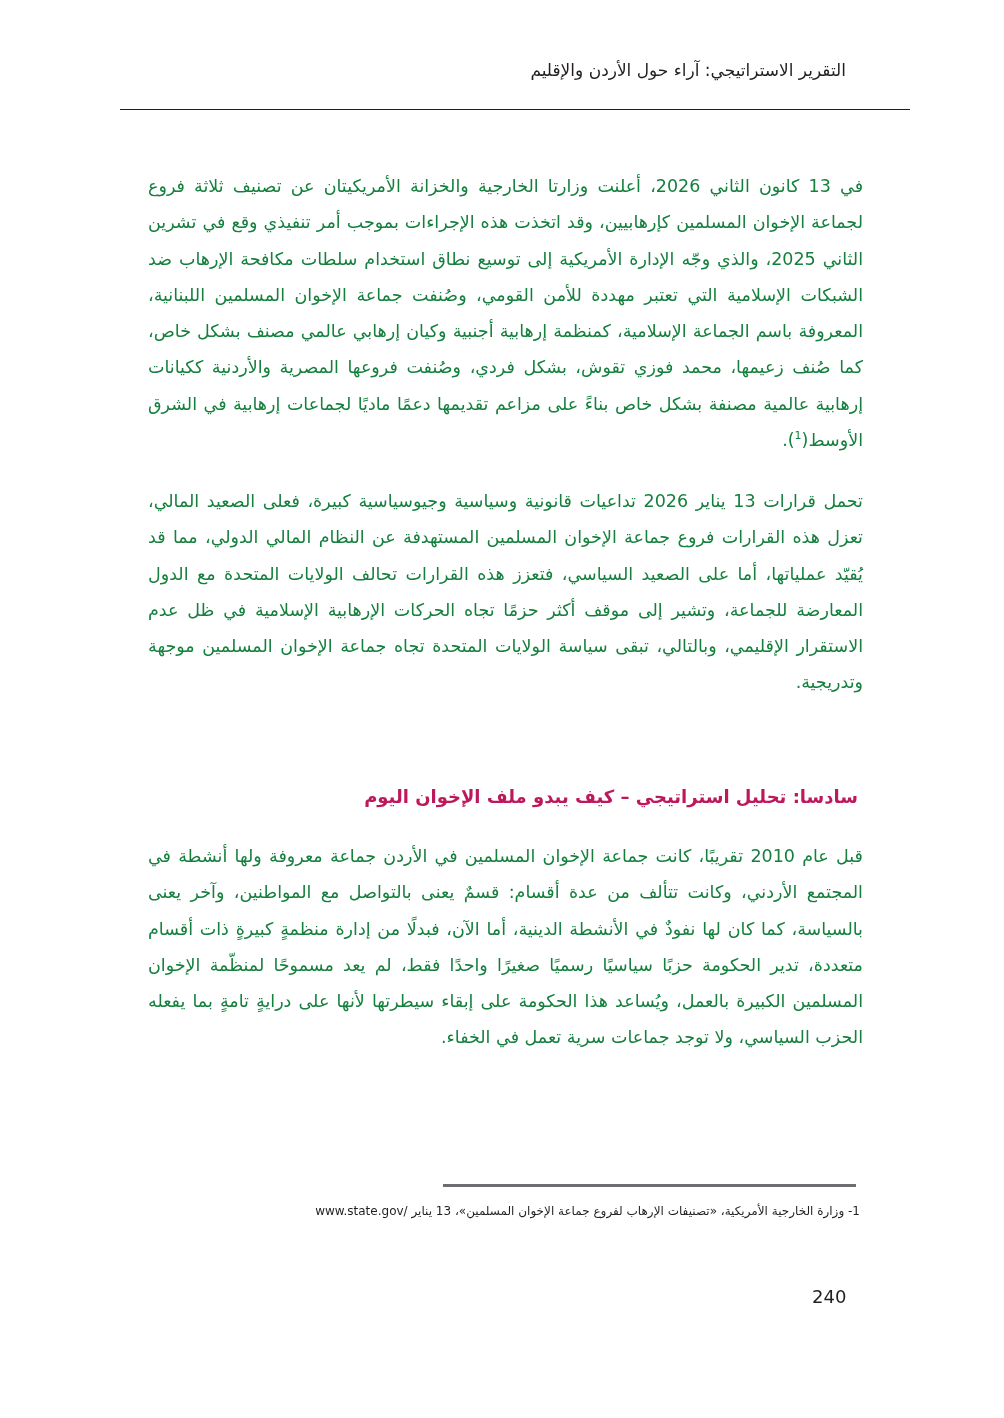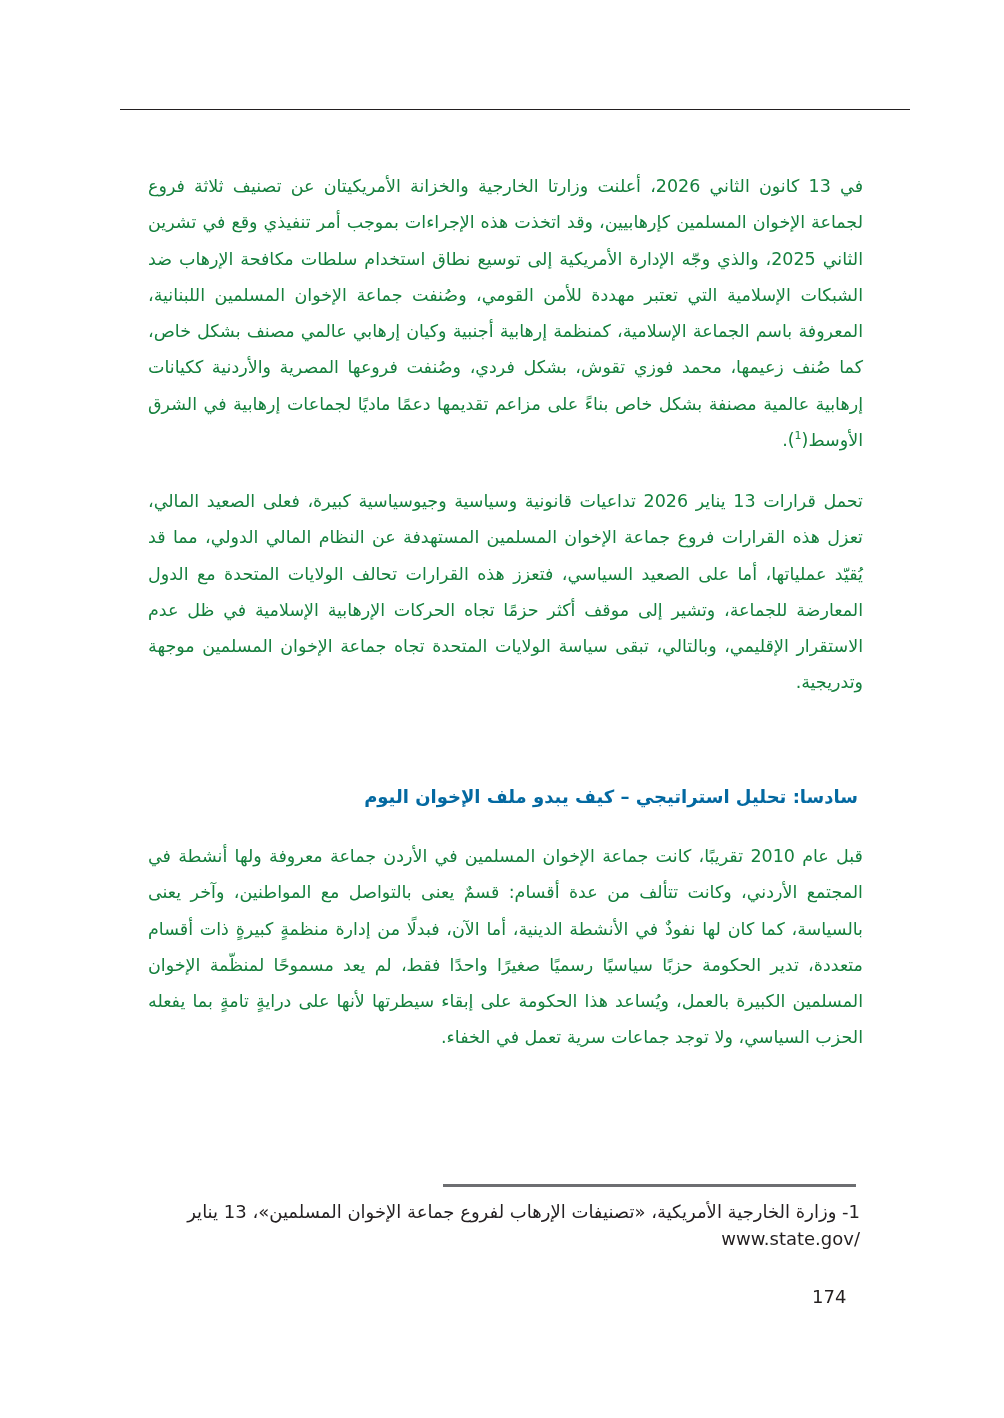--- a/index.html
+++ b/index.html
@@ -52,21 +52,21 @@
     #para-1 { top: 168px; }
     #para-2 { top: 483px; }
     #para-3 { top: 838px; }
     .section-heading {
       position: absolute;
       right: 146px;
       top: 786px;
       direction: rtl;
       font-size: 18px;
       font-weight: bold;
-      color: #0369a1;
+      color: #be185d;
       white-space: nowrap;
     }
     .footnote-ref {
       font-size: 11px;
       vertical-align: super;
       line-height: 0;
     }
     .footnote-rule {
       position: absolute;
       left: 443px;
@@ -75,54 +75,55 @@
       height: 0;
       border-top: 3px solid #6d6e71;
     }
     .footnote {
       position: absolute;
       left: 165px;
       width: 695px;
       top: 1198px;
       direction: rtl;
       text-align: right;
-      font-size: 18px;
+      font-size: 12px;
       line-height: 27px;
       color: #231f20;
     }
     .page-number {
       position: absolute;
       left: 812px;
       top: 1286px;
       font-size: 18px;
       color: #231f20;
     }
     .ltr {
       direction: ltr;
       unicode-bidi: embed;
     }
   </style>
 </head>
 <body>
 
 <div class="page">
 
+  <div class="running-header">التقرير الاستراتيجي: آراء حول الأردن والإقليم</div>
   <div class="header-rule"></div>
 
   <p class="body-text" id="para-1" style="margin:0;"><span>في 13 كانون الثاني 2026، أعلنت وزارتا الخارجية والخزانة الأمريكيتان عن تصنيف ثلاثة فروع لجماعة الإخوان المسلمين كإرهابيين، وقد اتخذت هذه الإجراءات بموجب أمر تنفيذي وقع في تشرين الثاني 2025، والذي وجّه الإدارة الأمريكية إلى توسيع نطاق استخدام سلطات مكافحة الإرهاب ضد الشبكات الإسلامية التي تعتبر مهددة للأمن القومي، وصُنفت جماعة الإخوان المسلمين اللبنانية، المعروفة باسم الجماعة الإسلامية، كمنظمة إرهابية أجنبية وكيان إرهابي عالمي مصنف بشكل خاص، كما صُنف زعيمها، محمد فوزي تقوش، بشكل فردي، وصُنفت فروعها المصرية والأردنية ككيانات إرهابية عالمية مصنفة بشكل خاص بناءً على مزاعم تقديمها دعمًا ماديًا لجماعات إرهابية في الشرق الأوسط</span>(<span class="footnote-ref">1</span>)<span>.</span></p>
 
   <p class="body-text" id="para-2" style="margin:0;">تحمل قرارات 13 يناير 2026 تداعيات قانونية وسياسية وجيوسياسية كبيرة، فعلى الصعيد المالي، تعزل هذه القرارات فروع جماعة الإخوان المسلمين المستهدفة عن النظام المالي الدولي، مما قد يُقيّد عملياتها، أما على الصعيد السياسي، فتعزز هذه القرارات تحالف الولايات المتحدة مع الدول المعارضة للجماعة، وتشير إلى موقف أكثر حزمًا تجاه الحركات الإرهابية الإسلامية في ظل عدم الاستقرار الإقليمي، وبالتالي، تبقى سياسة الولايات المتحدة تجاه جماعة الإخوان المسلمين موجهة وتدريجية.</p>
 
   <h2 class="section-heading" style="margin:0;">سادسا: تحليل استراتيجي – كيف يبدو ملف الإخوان اليوم</h2>
 
   <p class="body-text" id="para-3" style="margin:0;">قبل عام 2010 تقريبًا، كانت جماعة الإخوان المسلمين في الأردن جماعة معروفة ولها أنشطة في المجتمع الأردني، وكانت تتألف من عدة أقسام: قسمٌ يعنى بالتواصل مع المواطنين، وآخر يعنى بالسياسة، كما كان لها نفوذٌ في الأنشطة الدينية، أما الآن، فبدلًا من إدارة منظمةٍ كبيرةٍ ذات أقسام متعددة، تدير الحكومة حزبًا سياسيًا رسميًا صغيرًا واحدًا فقط، لم يعد مسموحًا لمنظّمة الإخوان المسلمين الكبيرة بالعمل، ويُساعد هذا الحكومة على إبقاء سيطرتها لأنها على درايةٍ تامةٍ بما يفعله الحزب السياسي، ولا توجد جماعات سرية تعمل في الخفاء.</p>
 
   <div class="footnote-rule"></div>
 
   <div class="footnote">
     <div>
       <span>1- وزارة الخارجية الأمريكية، «تصنيفات الإرهاب لفروع جماعة الإخوان المسلمين»، 13 يناير </span><span class="ltr">www.state.gov/</span>
     </div>
   </div>
 
-  <div class="page-number">174</div>
+  <div class="page-number">240</div>
 
 </div>
 
 </body></html>

